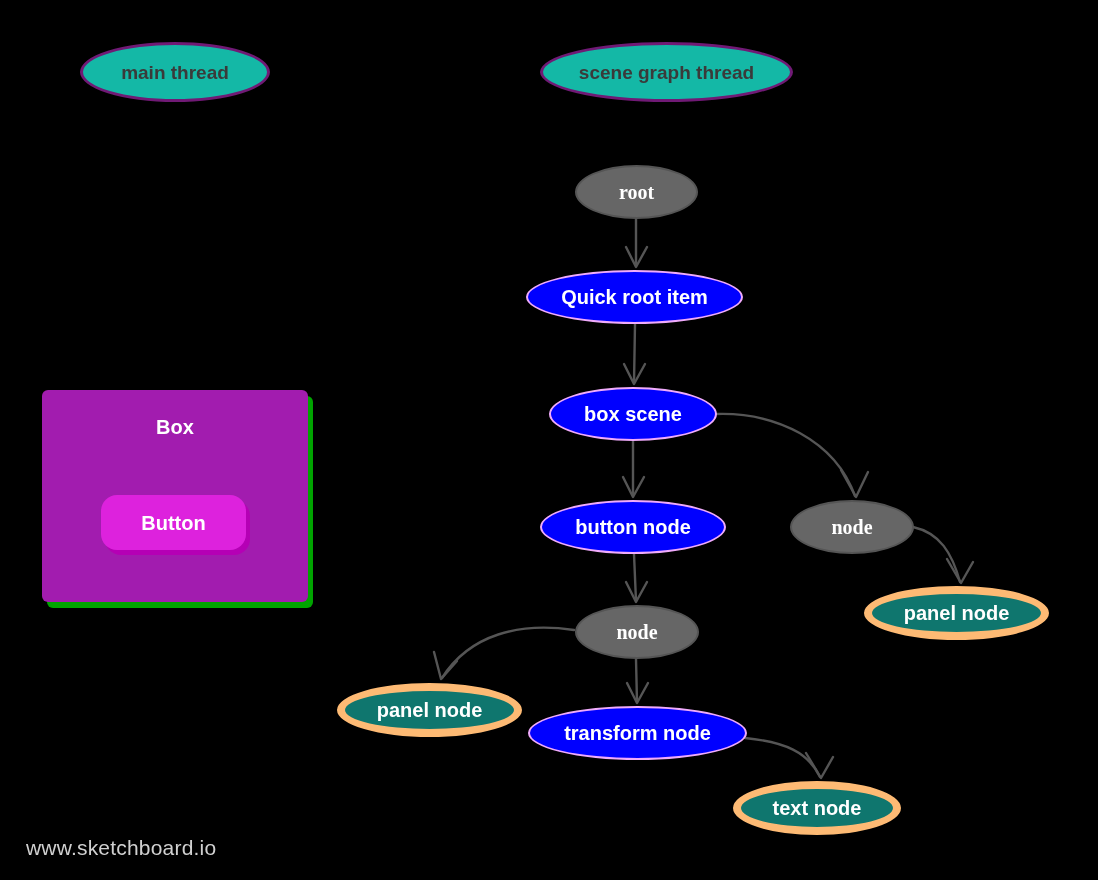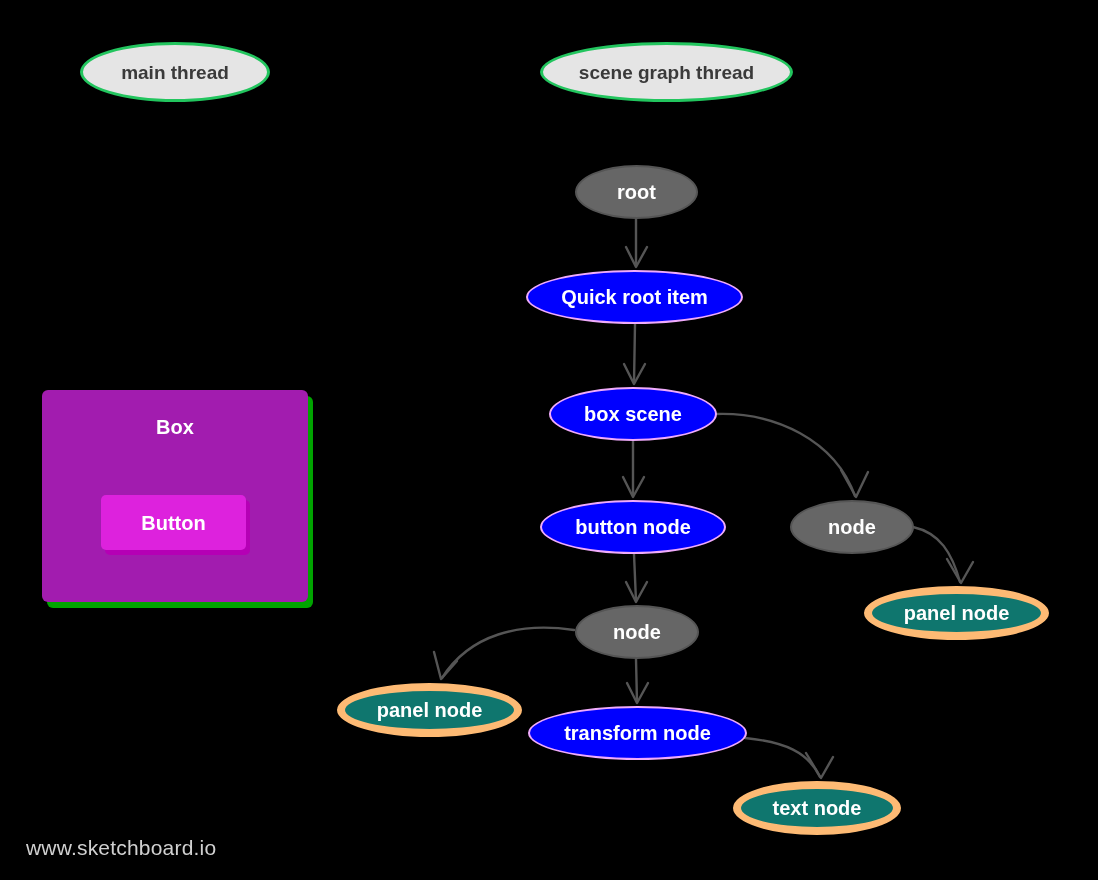--- a/index.html
+++ b/index.html
@@ -42,31 +42,32 @@
   .ellipse {
     border-radius: 50%;
   }
   .node-label {
     pointer-events: none;
     line-height: 1;
     white-space: nowrap;
   }
   
   .lane {
-    background: #e5e5e5;
-    border: 3px solid #22c55e;
+    background: #14b8a6;
+    border: 3px solid #701a75;
     color: #3a3a3a;
     font-size: 19px;
   }
   
   .n-grey {
     background: #666666;
     border: 2px solid #555555;
     color: #ffffff;
     font-size: 20px;
+    font-family: Liberation Serif, serif;
   }
   
   .n-blue {
     background: #0000ff;
     border: 2px solid #f0abfc;
     color: #ffffff;
     font-size: 20px;
   }
   
   .n-red {
@@ -89,21 +90,21 @@
   .box-green > .box-title {
     position: absolute;
     left: 0;
     right: 0;
     top: 26px;
     text-align: center;
   }
   .btn-magenta {
     position: absolute;
     background: #dd22dd;
-    border-radius: 5px;
+    border-radius: 16px;
     box-shadow: 4px 5px 0 0 #b500b5;
     color: #ffffff;
     font-weight: bold;
     font-size: 20px;
     display: flex;
     align-items: center;
     justify-content: center;
   }
   .watermark {
     position: absolute;

